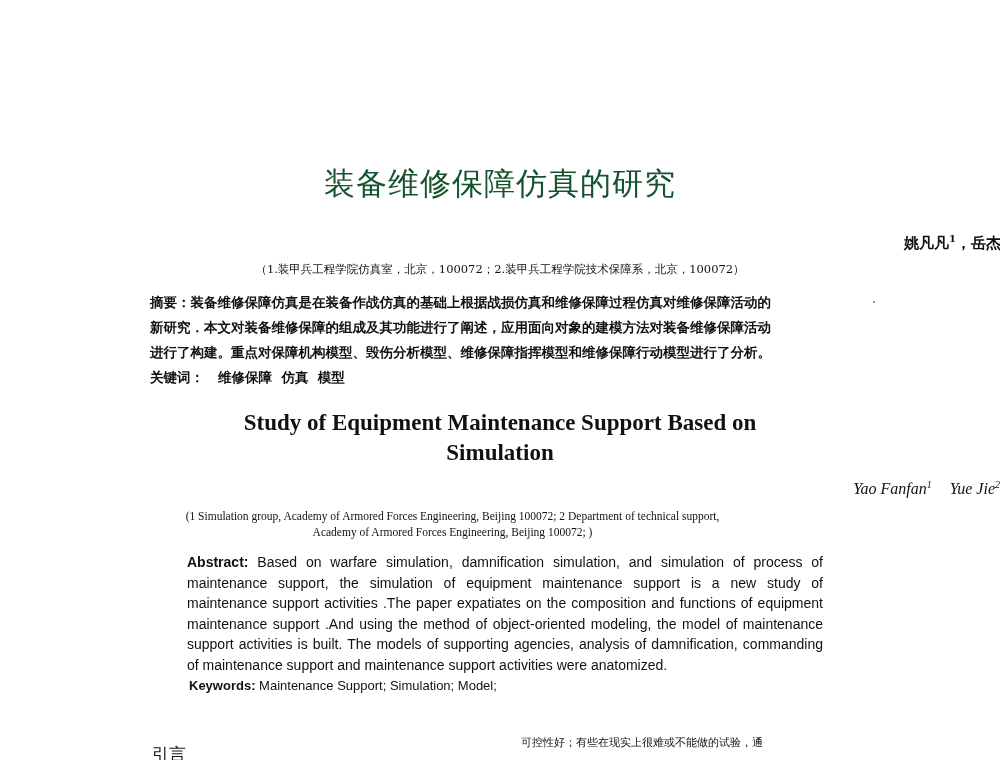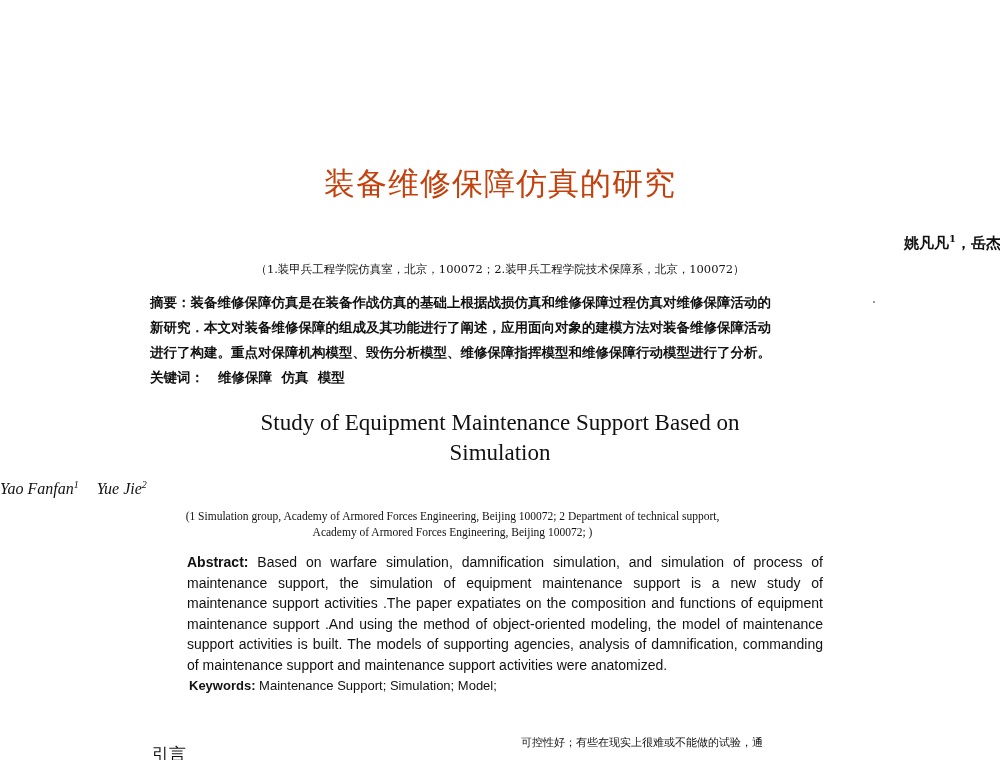--- a/index.html
+++ b/index.html
@@ -1,21 +1,21 @@
 <!DOCTYPE html>
 <html><head>
   <meta charset="utf-8">
   <style>
     html, body { margin: 0; padding: 0; background: #ffffff; }
     body { width: 1000px; height: 760px; position: relative; overflow: hidden; color: #111; }
     .abs { position: absolute; }
     .cn-title {
       left: 0; width: 1000px; top: 163px; text-align: center;
       font-family: "DejaVu Sans", sans-serif; font-size: 31px; font-weight: normal; letter-spacing: 1px;
-      color: #c2410c;
+      color: #14532d;
     }
     .cn-authors {
       left: 8px; width: 1000px; top: 233px; text-align: right;
       font-family: "DejaVu Serif", serif; font-size: 15px; font-weight: bold;
     }
     .cn-authors sup { font-size: 10px; }
     .cn-affil {
       left: 0; width: 1000px; top: 262px; text-align: center;
       font-family: "DejaVu Serif", serif; font-size: 11.5px;
     }
@@ -25,24 +25,24 @@
       text-align: justify; text-align-last: left;
     }
     .cn-abstract .line { display: block; white-space: nowrap; }
     .cn-kw {
       left: 150px; top: 369px;
       font-family: "DejaVu Serif", serif; font-size: 13.5px; font-weight: bold;
     }
     .cn-kw .kw-label { margin-right: 14px; }
     .en-title {
       left: 0; width: 1000px; top: 408px; text-align: center;
-      font-family: "Liberation Serif", serif; font-size: 23px; font-weight: normal; line-height: 30px;
+      font-family: "Liberation Serif", serif; font-size: 23px; font-weight: bold; line-height: 30px;
     }
     .en-authors {
-      left: 0; width: 1000px; top: 479px; text-align: left;
+      left: 0; width: 1000px; top: 479px; text-align: right;
       font-family: "Liberation Serif", serif; font-size: 16px; font-style: italic;
     }
     .en-authors sup { font-size: 10px; }
     .en-authors .gap { display: inline-block; width: 18px; }
     .en-affil {
       left: 0; width: 905px; top: 508px; text-align: center;
       font-family: "Liberation Serif", serif; font-size: 11.5px; line-height: 16px;
     }
     .en-abstract {
       left: 187px; width: 636px; top: 552px;

